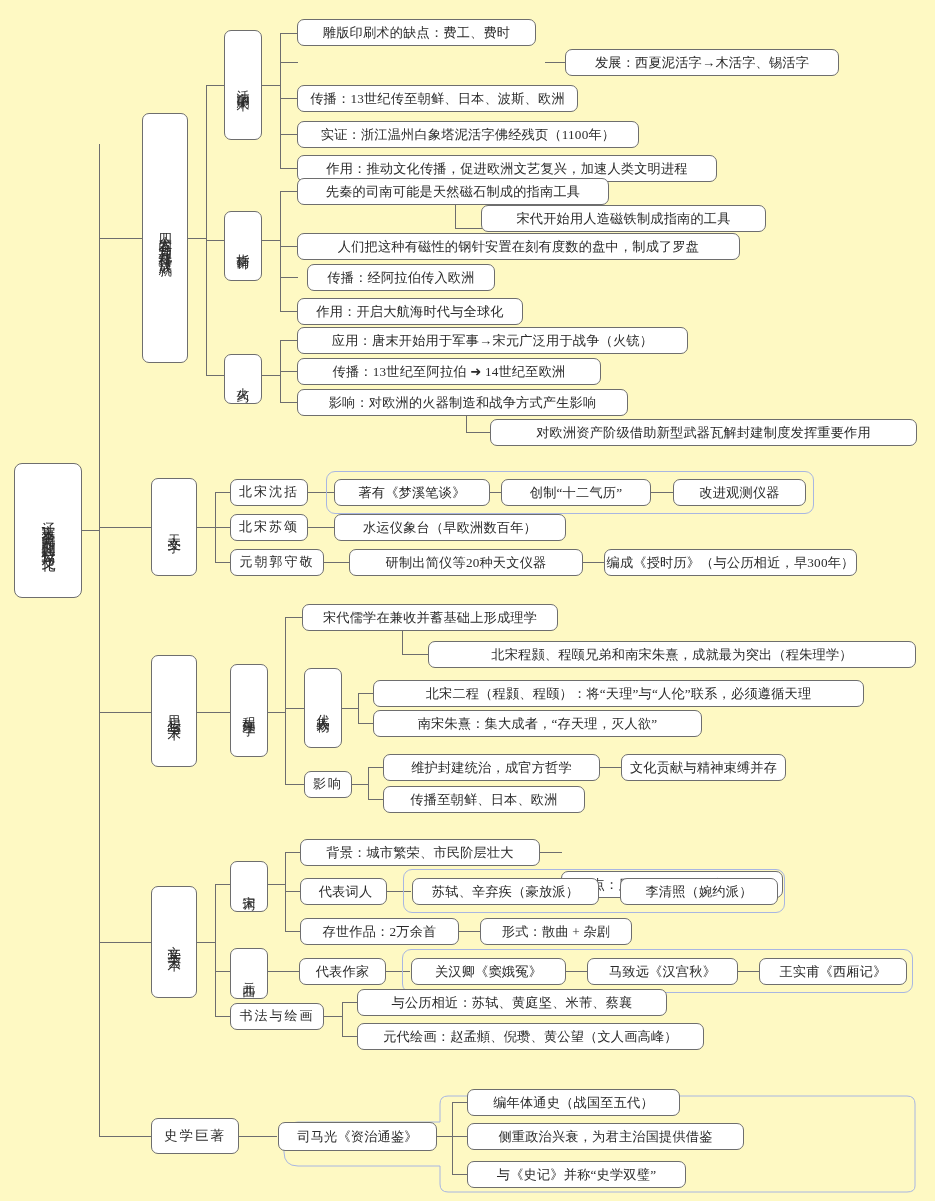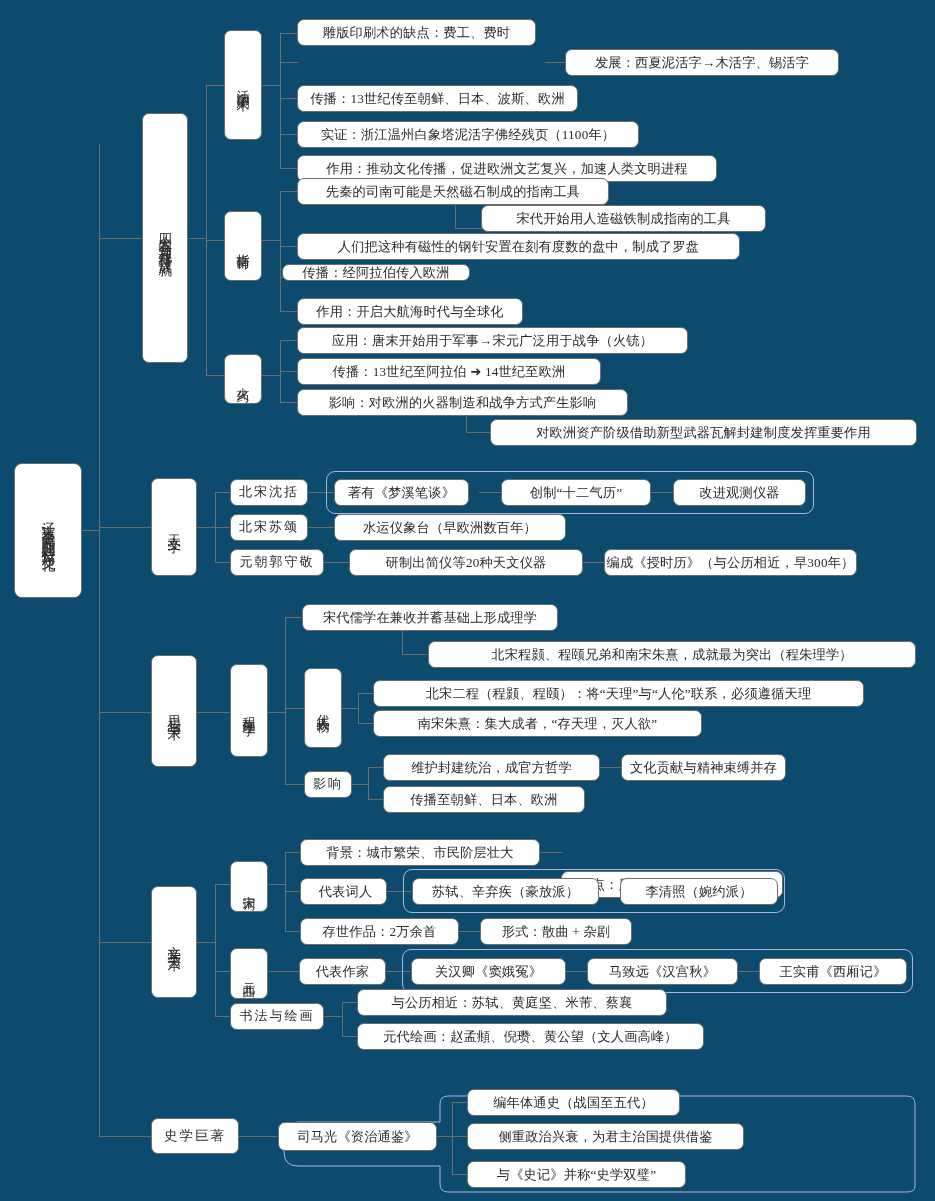--- a/index.html
+++ b/index.html
@@ -5,21 +5,21 @@
   html,body{margin:0;padding:0;background:#ffffff;}
   body{
     font-family:"Liberation Serif","DejaVu Serif",serif;
     color:#2a2a2a;
     -webkit-font-smoothing:antialiased;
   }
   #canvas{
     position:relative;
     width:935px;
     height:1201px;
-    background:#0c4a6e;
+    background:#fef9c3;
     overflow:hidden;
   }
   
   .node{
     position:absolute;
     box-sizing:border-box;
     border:1px solid #6e6e6e;
     border-radius:7px;
     background:#ffffff;
     display:flex;
@@ -120,21 +120,21 @@
   <div class="node leaf" style="left:297px;top:178px;width:312px;height:27px;">先秦的司南可能是天然磁石制成的指南工具</div>
 
   <div class="ln lnv" style="left:455px;top:205px;height:23px;"></div>
   <div class="ln lnh" style="left:455px;top:228px;width:27px;"></div>
   <div class="node leaf" style="left:481px;top:205px;width:285px;height:27px;">宋代开始用人造磁铁制成指南的工具</div>
 
   <div class="ln lnh" style="left:280px;top:246px;width:18px;"></div>
   <div class="node leaf" style="left:297px;top:233px;width:443px;height:27px;">人们把这种有磁性的钢针安置在刻有度数的盘中，制成了罗盘</div>
 
   <div class="ln lnh" style="left:280px;top:277px;width:18px;"></div>
-  <div class="node leaf" style="left:282px;top:264px;width:188px;height:17px;">传播：经阿拉伯传入欧洲</div>
+  <div class="node leaf" style="left:307px;top:264px;width:188px;height:27px;">传播：经阿拉伯传入欧洲</div>
 
   <div class="ln lnh" style="left:280px;top:311px;width:18px;"></div>
   <div class="node leaf" style="left:297px;top:298px;width:226px;height:27px;">作用：开启大航海时代与全球化</div>
 
   <div class="ln lnh" style="left:206px;top:375px;width:18px;"></div>
   <div class="node lvl2 vert" style="left:224px;top:354px;width:38px;height:50px;">火药</div>
   <div class="ln lnv" style="left:280px;top:340px;height:62px;"></div>
   <div class="ln lnh" style="left:262px;top:375px;width:19px;"></div>
 
   <div class="ln lnh" style="left:280px;top:340px;width:18px;"></div>
@@ -151,21 +151,21 @@
 
   <div class="ln lnh" style="left:99px;top:527px;width:53px;"></div>
   <div class="node lvl1 vert" style="left:151px;top:478px;width:46px;height:98px;">天文学</div>
   <div class="ln lnv" style="left:215px;top:492px;height:70px;"></div>
   <div class="ln lnh" style="left:197px;top:527px;width:19px;"></div>
 
   <div class="ln lnh" style="left:215px;top:492px;width:16px;"></div>
   <div class="node lvl2" style="left:230px;top:479px;width:78px;height:27px;">北宋沈括</div>
   <div class="ln lnh" style="left:308px;top:492px;width:26px;"></div>
   <div class="hl" style="left:326px;top:471px;width:488px;height:43px;"></div>
-  <div class="node leaf" style="left:334px;top:479px;width:135px;height:27px;">著有《梦溪笔谈》</div>
+  <div class="node leaf" style="left:334px;top:479px;width:156px;height:27px;">著有《梦溪笔谈》</div>
   <div class="ln lnh" style="left:479px;top:492px;width:23px;"></div>
   <div class="node leaf" style="left:501px;top:479px;width:150px;height:27px;">创制“十二气历”</div>
   <div class="ln lnh" style="left:651px;top:492px;width:23px;"></div>
   <div class="node leaf" style="left:673px;top:479px;width:133px;height:27px;">改进观测仪器</div>
 
   <div class="ln lnh" style="left:215px;top:527px;width:16px;"></div>
   <div class="node lvl2" style="left:230px;top:514px;width:78px;height:27px;">北宋苏颂</div>
   <div class="ln lnh" style="left:308px;top:527px;width:26px;"></div>
   <div class="node leaf" style="left:334px;top:514px;width:232px;height:27px;">水运仪象台（早欧洲数百年）</div>
 

